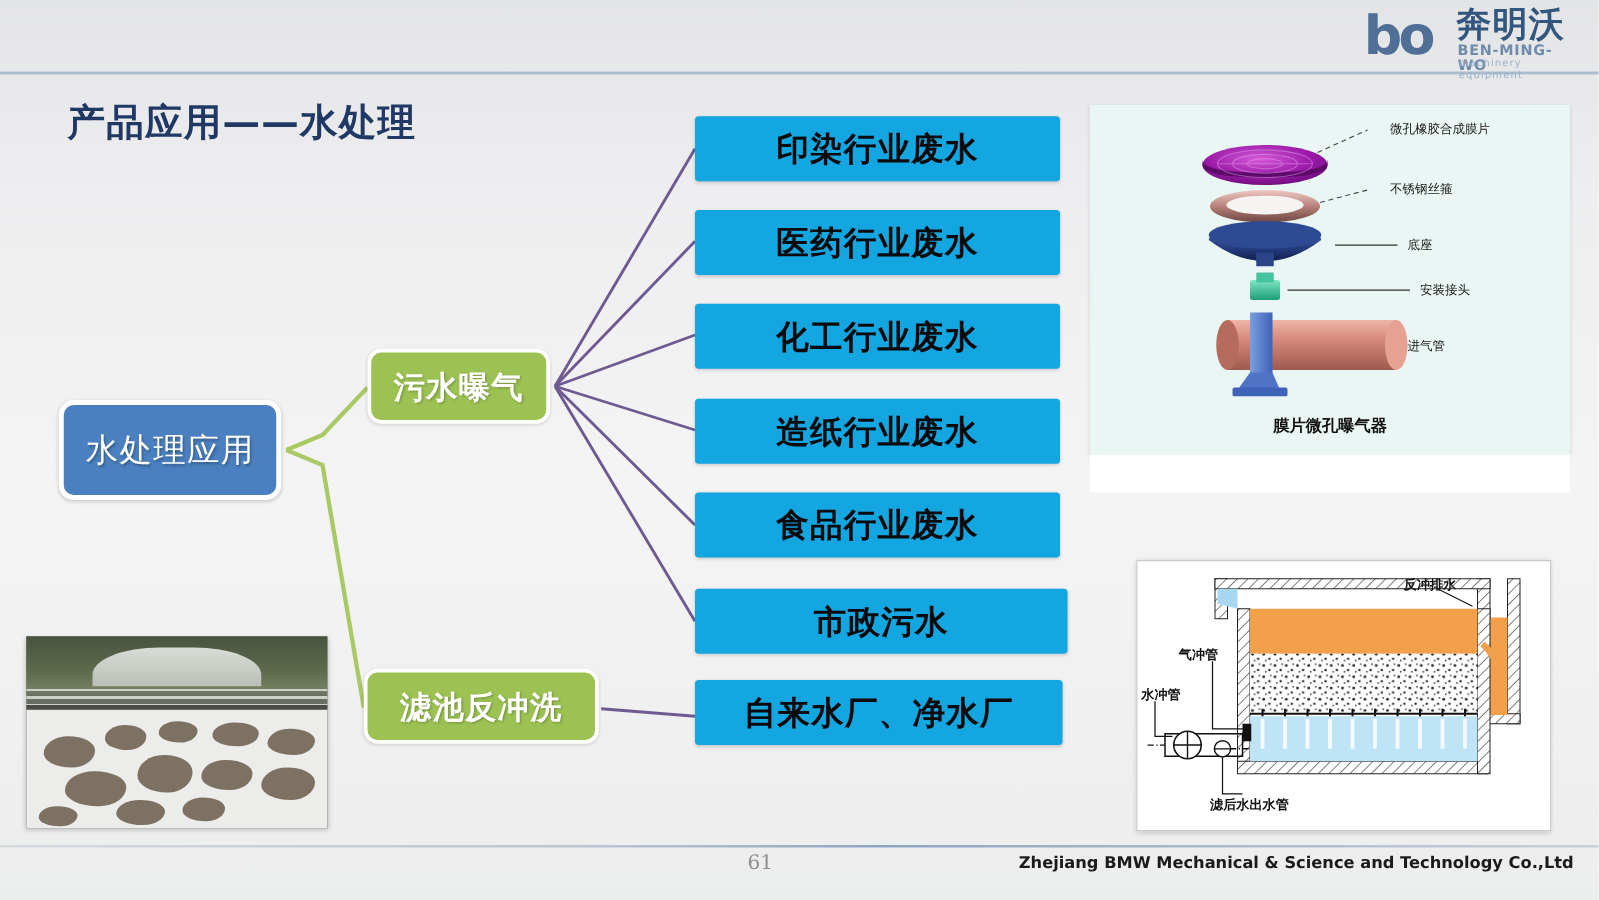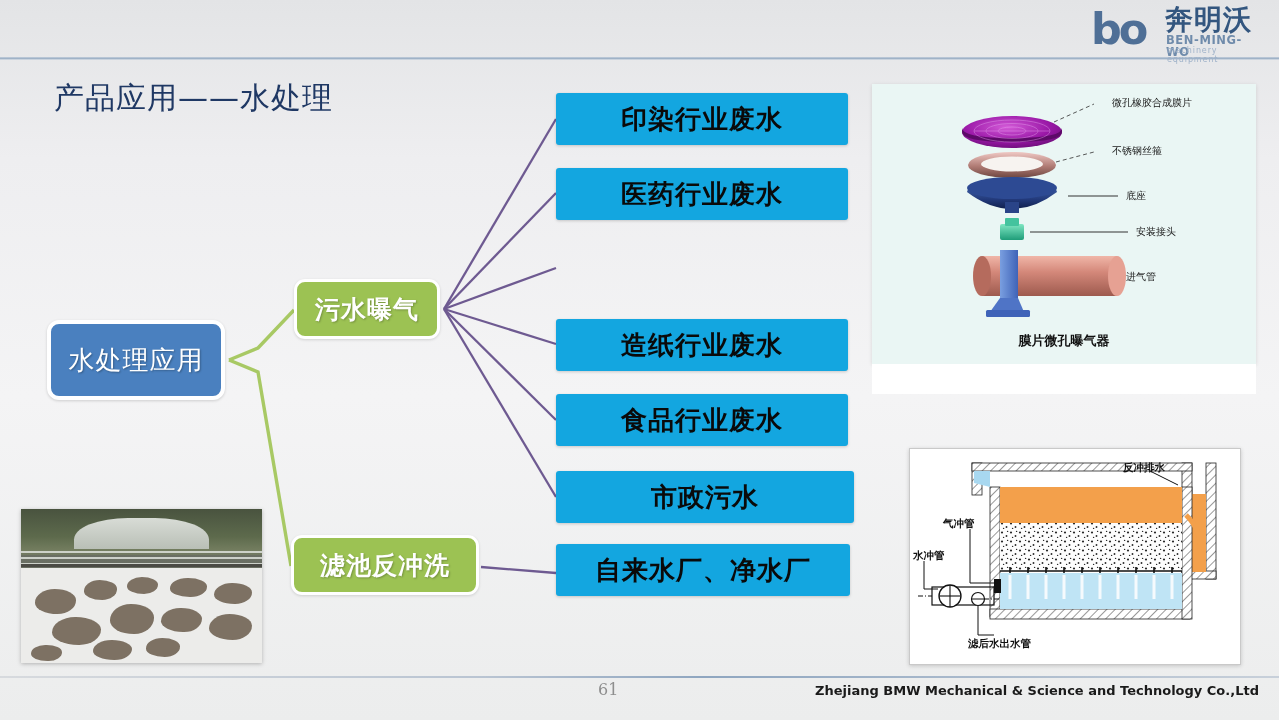--- a/index.html
+++ b/index.html
@@ -80,21 +80,21 @@
     letter-spacing: 0.9px;
     line-height: 9px;
   }
 
   
   .slide-title {
     position: absolute;
     left: 54px;
     top: 78px;
     font-size: 30px;
-    font-weight: normal;
+    font-weight: bold;
     color: #1f3864;
     letter-spacing: 1px;
     white-space: nowrap;
   }
 
   
   #connectors {
     position: absolute;
     left: 0;
     top: 0;
@@ -326,20 +326,21 @@
     <line x1="481" y1="567" x2="556" y2="573" stroke="#6e5a91" stroke-width="2.3"></line>
   </svg>
 
   <div class="node node-root">水处理应用</div>
 
   <div class="node node-branch" id="branch-0">污水曝气</div>
   <div class="node node-branch" id="branch-1">滤池反冲洗</div>
 
   <div class="node node-leaf" id="leaf-0">印染行业废水</div>
   <div class="node node-leaf" id="leaf-1">医药行业废水</div>
+  <div class="node node-leaf" id="leaf-2">化工行业废水</div>
   <div class="node node-leaf" id="leaf-3">造纸行业废水</div>
   <div class="node node-leaf" id="leaf-4">食品行业废水</div>
   <div class="node node-leaf" id="leaf-5">市政污水</div>
   <div class="node node-leaf" id="leaf-6">自来水厂、净水厂</div>
 
   <div class="photo-frame" id="photo-tank">
     <div class="sky"></div>
     <div class="building"></div>
     <div class="rail"></div>
     <div class="water"></div>

